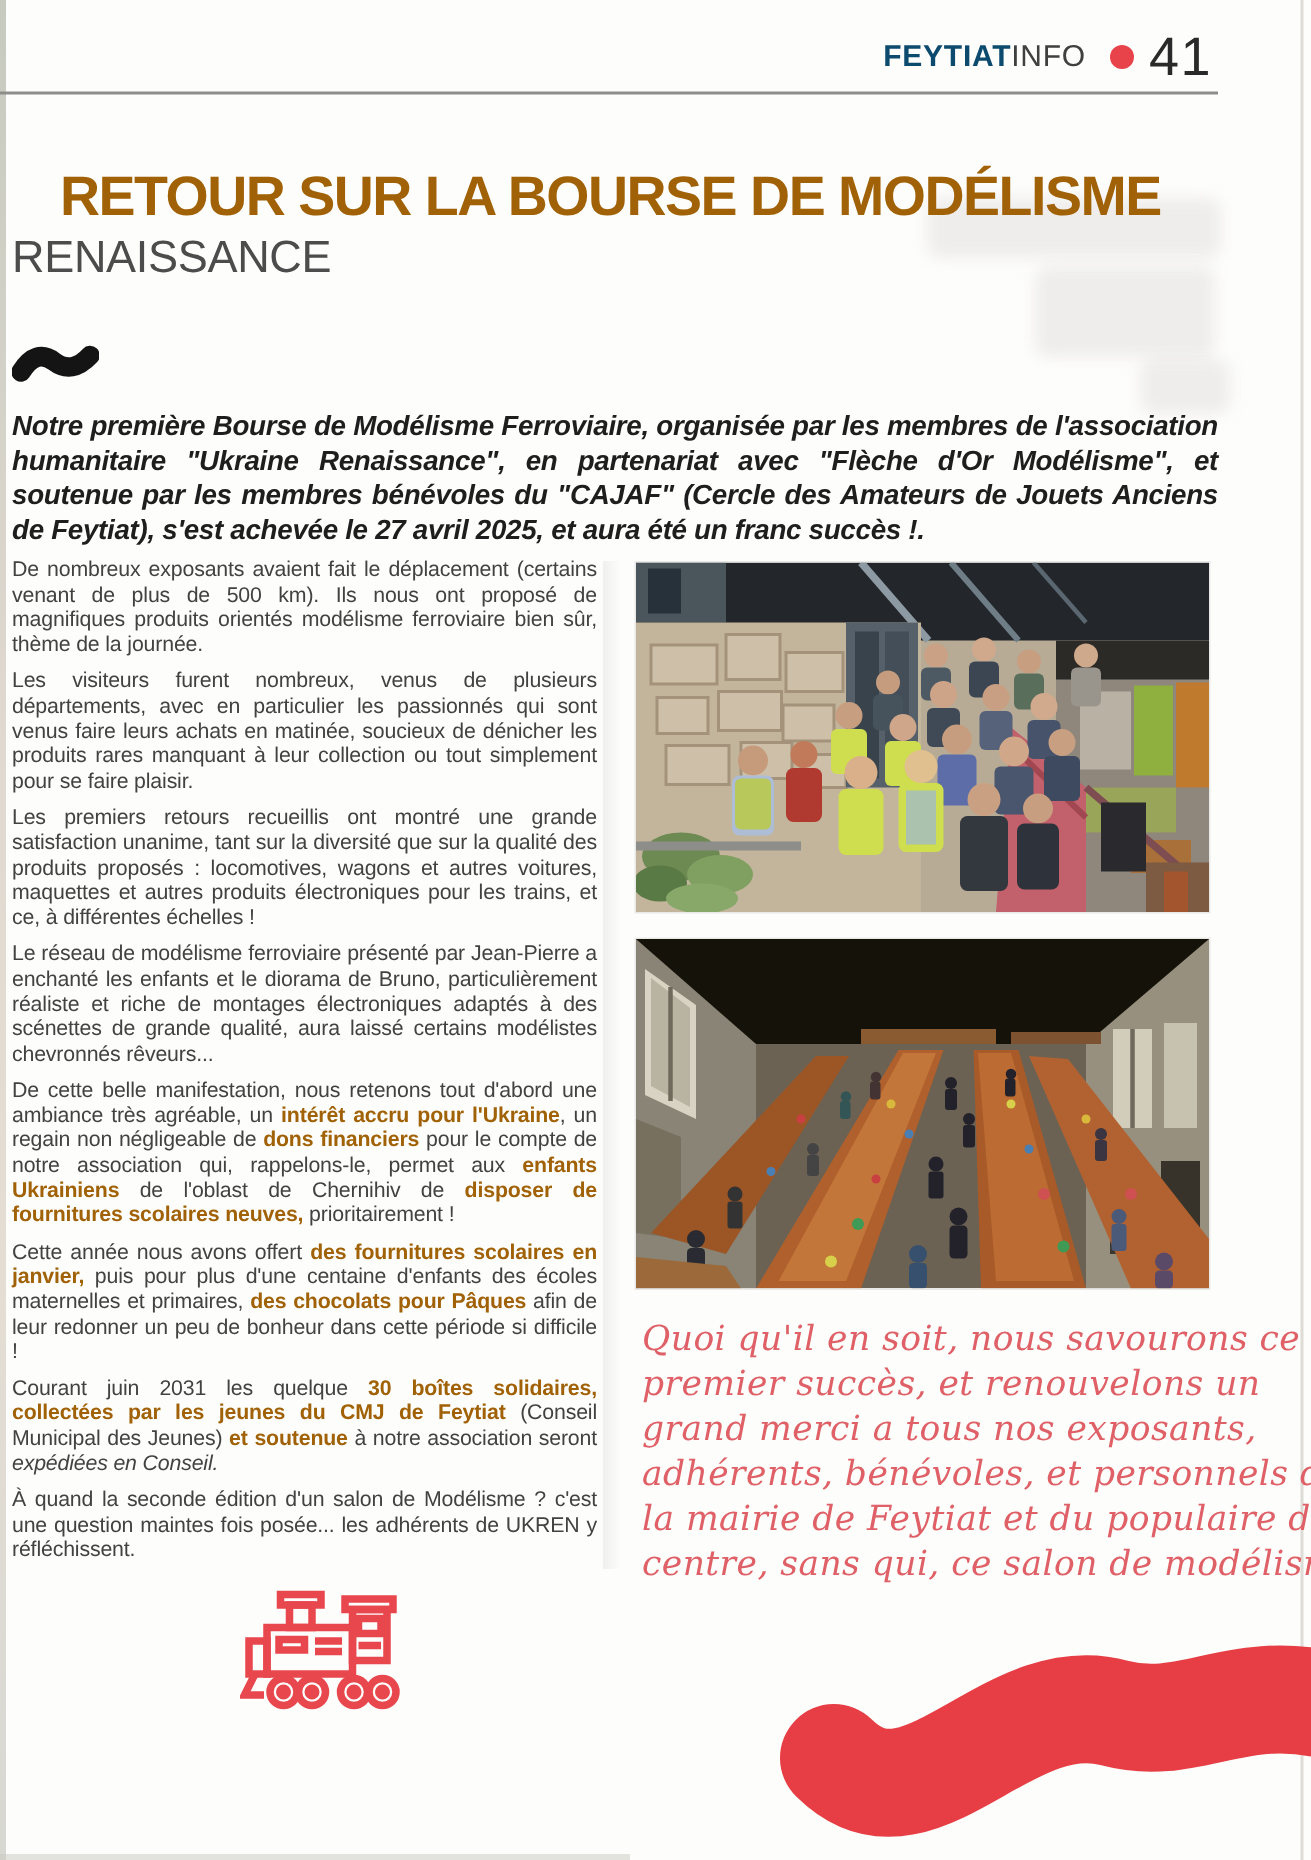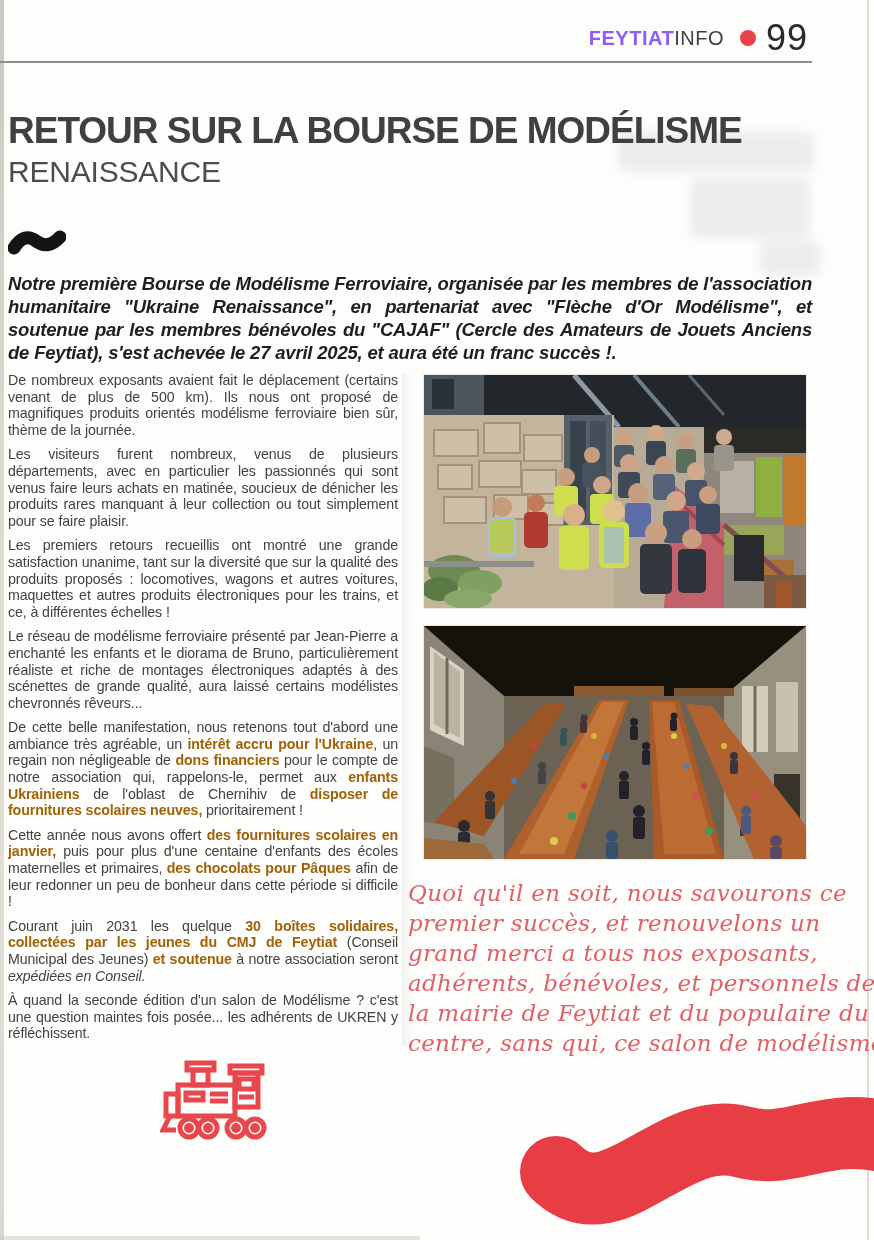--- a/index.html
+++ b/index.html
@@ -16,35 +16,35 @@
     background:linear-gradient(#9aa08e 0%, #c9bcae 40%, #cfc4b4 70%, #b9b9b2 100%);
     opacity:.55; }
   .edge-right { position:absolute; left:867px; top:0; width:2px; height:1240px;
     background:#dddcd6; }
   .edge-bottom { position:absolute; left:0; top:1236px; width:420px; height:4px;
     background:#c9c9c2; opacity:.5; }
 
   
   .header { position:absolute; top:20px; right:66px; display:flex; align-items:center; gap:10px; }
   .brand { font-size:20px; letter-spacing:.5px; }
-  .brand .bold { font-weight:bold; color:#8b5cf6; }
+  .brand .bold { font-weight:bold; color:#0c4a6e; }
   .brand .light { font-weight:300; color:#404040; }
   .red-dot { width:16px; height:16px; border-radius:50%; background:#e8434b; margin-left:6px; }
   .pagenum { font-size:36px; font-weight:300; color:#2a2a2a; letter-spacing:1px; line-height:1; }
   .header-rule { position:absolute; left:0; top:61px; width:812px; height:2px; background:#8d8d89; }
 
   
   .ghost { position:absolute; background:rgba(150,140,140,.14); filter:blur(5px); border-radius:8px; }
   .ghost.g1 { left:618px; top:132px; width:196px; height:40px; }
   .ghost.g2 { left:690px; top:178px; width:120px; height:60px; }
   .ghost.g3 { left:760px; top:240px; width:60px; height:36px; }
 
   
   .title-block { position:absolute; left:8px; top:112px; width:820px; line-height:1.04; }
-  .t-red { color:#404040; font-weight:800; font-size:37px; letter-spacing:-1px; }
+  .t-red { color:#a16207; font-weight:800; font-size:37px; letter-spacing:-1px;margin-left:32px; }
   .t-gray { color:#4c4c4c; font-weight:300; font-size:30px; letter-spacing:-.2px; }
   .title-l2 { margin-top:2px; }
   .title-l3 { margin-top:6px; }
 
   .tilde-wrap { position:absolute; left:8px; top:226px; }
 
   
   .intro { position:absolute; left:8px; top:272px; width:804px;
     font-size:18.5px; font-weight:bold; font-style:italic; color:#1e1e1e;
     line-height:23px; text-align:justify; letter-spacing:-.2px; }
@@ -59,21 +59,21 @@
     background:linear-gradient(90deg, rgba(120,120,115,.10), rgba(120,120,115,0)); }
 
   
   .photo { position:absolute; left:424px; width:382px; height:233px; overflow:hidden;
     box-shadow:0 0 0 1px rgba(0,0,0,.08); }
   .photo1 { top:375px; }
   .photo2 { top:626px; }
   .photo svg { display:block; }
 
   
-  .quote { position:absolute; left:408px; top:878px; width:396px;
+  .quote { position:absolute; left:428px; top:878px; width:396px;
     font-family:"DejaVu Serif", serif; font-style:italic;
     color:#df6067; font-size:23px; line-height:30px; letter-spacing:.3px; }
   .qline { white-space:nowrap; }
 
   
   .train-wrap { position:absolute; left:160px; top:1056px; }
 
   
   .wave-wrap { position:absolute; left:498px; top:1096px; width:376px; height:144px; overflow:visible; }
 </style>
@@ -85,21 +85,21 @@
 <div class="edge-bottom"></div>
 <div class="ghost g1"></div>
 <div class="ghost g2"></div>
 <div class="ghost g3"></div>
 
 <div class="header">
   <div class="brand">
     <span class="bold">FEYTIAT</span><span class="light">INFO</span>
   </div>
   <div class="red-dot"></div>
-  <div class="pagenum">99</div>
+  <div class="pagenum">41</div>
 </div>
 <div class="header-rule"></div>
 
 <div class="title-block">
   <div class="t-red">RETOUR SUR LA BOURSE DE MODÉLISME</div>
   <div class="t-gray title-l3">RENAISSANCE</div>
 </div>
 
 <div class="tilde-wrap">
   <svg width="58" height="36" viewBox="0 0 58 36">

